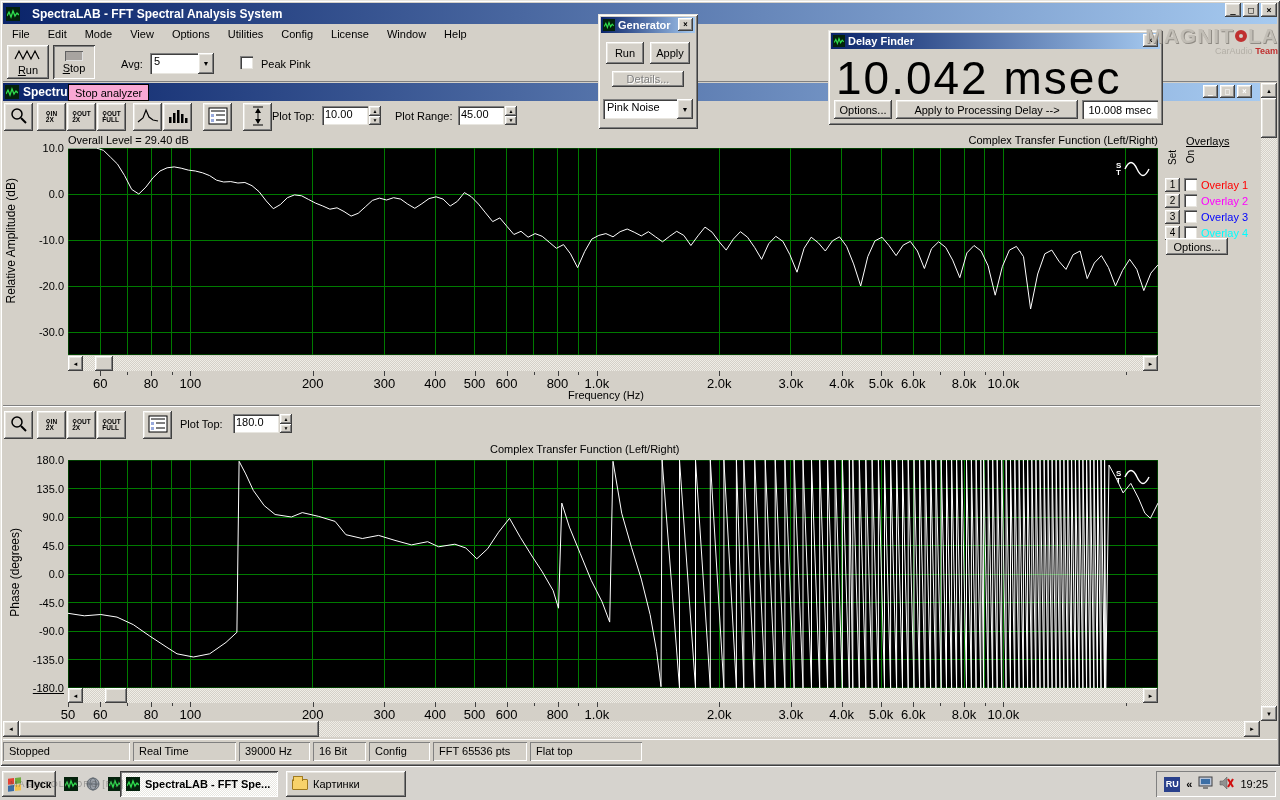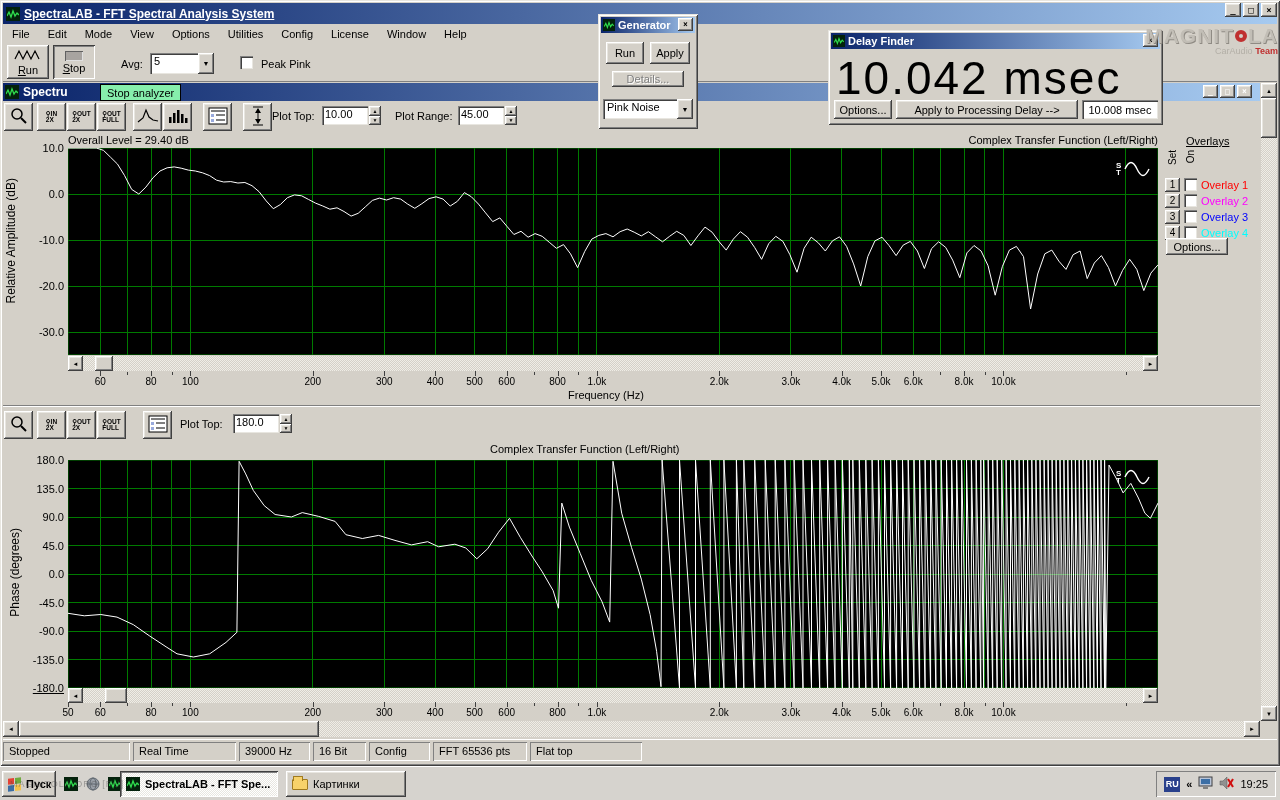--- a/index.html
+++ b/index.html
@@ -9,21 +9,21 @@
 
   .abs { position:absolute; }
   .raised { background:#d4d0c8; box-shadow: inset -1px -1px #404040, inset 1px 1px #ffffff, inset -2px -2px #808080, inset 2px 2px #e8e6e0; }
   .pressed { background:#d4d0c8; box-shadow: inset 1px 1px #404040, inset -1px -1px #ffffff, inset 2px 2px #808080; }
   .well { background:#ffffff; box-shadow: inset 1px 1px #808080, inset 2px 2px #404040, inset -1px -1px #e8e6e0; }
   .sunkpanel { box-shadow: inset 1px 1px #808080, inset -1px -1px #ffffff; }
   .btn { display:flex; align-items:center; justify-content:center; cursor:default; }
 
   #main-window { position:absolute; left:0; top:0; width:1280px; height:766px; background:#d4d0c8; box-shadow: inset 1px 1px #e8e6e0, inset -1px -1px #404040, inset 2px 2px #ffffff, inset -2px -2px #808080; }
 
-  .titlebar-main { position:absolute; left:3px; top:3px; width:1274px; height:21px; background:linear-gradient(90deg,#0a246a,#a6caf0); color:#fff; display:flex; align-items:center; padding-left:3px; gap:4px;text-decoration:underline; }
+  .titlebar-main { position:absolute; left:3px; top:3px; width:1274px; height:21px; background:linear-gradient(90deg,#0a246a,#a6caf0); color:#fff; display:flex; align-items:center; padding-left:3px; gap:12px; }
   .titlebar-main .tb-text { font-weight:bold; font-size:12px; }
   .win-controls { position:absolute; right:3px; top:3px; display:flex; gap:2px; }
   .winbtn { width:16px; height:14px; font-size:9px; line-height:12px; font-weight:bold; font-family:"DejaVu Sans Mono",monospace; }
 
   .menubar { position:absolute; left:3px; top:25px; width:1274px; height:18px; display:flex; align-items:center; }
   .menuitem { padding:2px 9px; }
 
   .toolbar-main { position:absolute; left:3px; top:43px; width:1274px; height:39px; border-bottom:1px solid #808080; }
   .bigbtn { position:absolute; top:2px; width:42px; height:34px; display:flex; flex-direction:column; align-items:center; justify-content:center; gap:1px; }
   .ul-first { display:inline-block; }
@@ -34,32 +34,32 @@
   .combo .combo-text { flex:1; padding:2px 4px; }
   .combo-arrow-btn { width:16px; font-size:7px; color:#000; }
 
   .checkbox { width:13px; height:13px; }
 
   .child-titlebar { position:absolute; left:3px; top:83px; width:1257px; height:18px; background:linear-gradient(90deg,#0a246a,#a6caf0); color:#fff; display:flex; align-items:center; padding-left:2px; gap:4px; }
   .child-titlebar .tb-text { font-weight:bold; font-size:12px; }
   .child-controls { position:absolute; right:8px; top:2px; display:flex; gap:2px; }
   .winbtn-sm { width:15px; height:13px; font-size:8px; line-height:11px; font-weight:bold; font-family:"DejaVu Sans Mono",monospace; }
 
-  .tooltip { position:absolute; left:68px; top:84px; height:17px; background:#86efac; border:1px solid #000; padding:2px 6px; z-index:55;margin-left:32px; }
+  .tooltip { position:absolute; left:68px; top:84px; height:17px; background:#f9a8d4; border:1px solid #000; padding:2px 6px; z-index:55; }
 
   .plot-toolbar-btn { position:absolute; width:29px; height:28px; }
   .zoomtxt { font-size:6.5px; font-weight:bold; line-height:6px; text-align:left; }
   .spin { display:flex; flex-direction:column; width:12px; height:19px; }
   .spin .btn { flex:1; font-size:5px; }
   .editbox { padding:2px 3px; font-size:11px; }
 
   .plot-head { position:absolute; height:13px; font-size:11px; }
   .ylabel { position:absolute; writing-mode:vertical-rl; transform:rotate(180deg); font-size:12px; }
   .ytick { position:absolute; left:18px; width:46px; text-align:right; font-size:11px; }
-  .xtick { position:absolute; width:44px; text-align:center; font-size:10px; }
+  .xtick { position:absolute; width:44px; text-align:center; font-size:13px; }
   .tickmark { position:absolute; width:1px; background:#404040; }
 
   svg.plotsvg { position:absolute; background:#000; }
 
   .hscroll { position:absolute; height:15px; background-color:#efede6; background-image: linear-gradient(45deg,#d4d0c8 25%,transparent 25%,transparent 75%,#d4d0c8 75%), linear-gradient(45deg,#d4d0c8 25%,transparent 25%,transparent 75%,#d4d0c8 75%); background-size:2px 2px; background-position:0 0,1px 1px; }
   .sb-btn { position:absolute; width:15px; height:15px; font-size:6px; }
   .sb-thumb { position:absolute; height:15px; }
   .vscroll { position:absolute; width:16px; background-color:#efede6; background-image: linear-gradient(45deg,#d4d0c8 25%,transparent 25%,transparent 75%,#d4d0c8 75%), linear-gradient(45deg,#d4d0c8 25%,transparent 25%,transparent 75%,#d4d0c8 75%); background-size:2px 2px; background-position:0 0,1px 1px; }
   .sb-vbtn { position:absolute; width:16px; height:15px; font-size:6px; }
 

